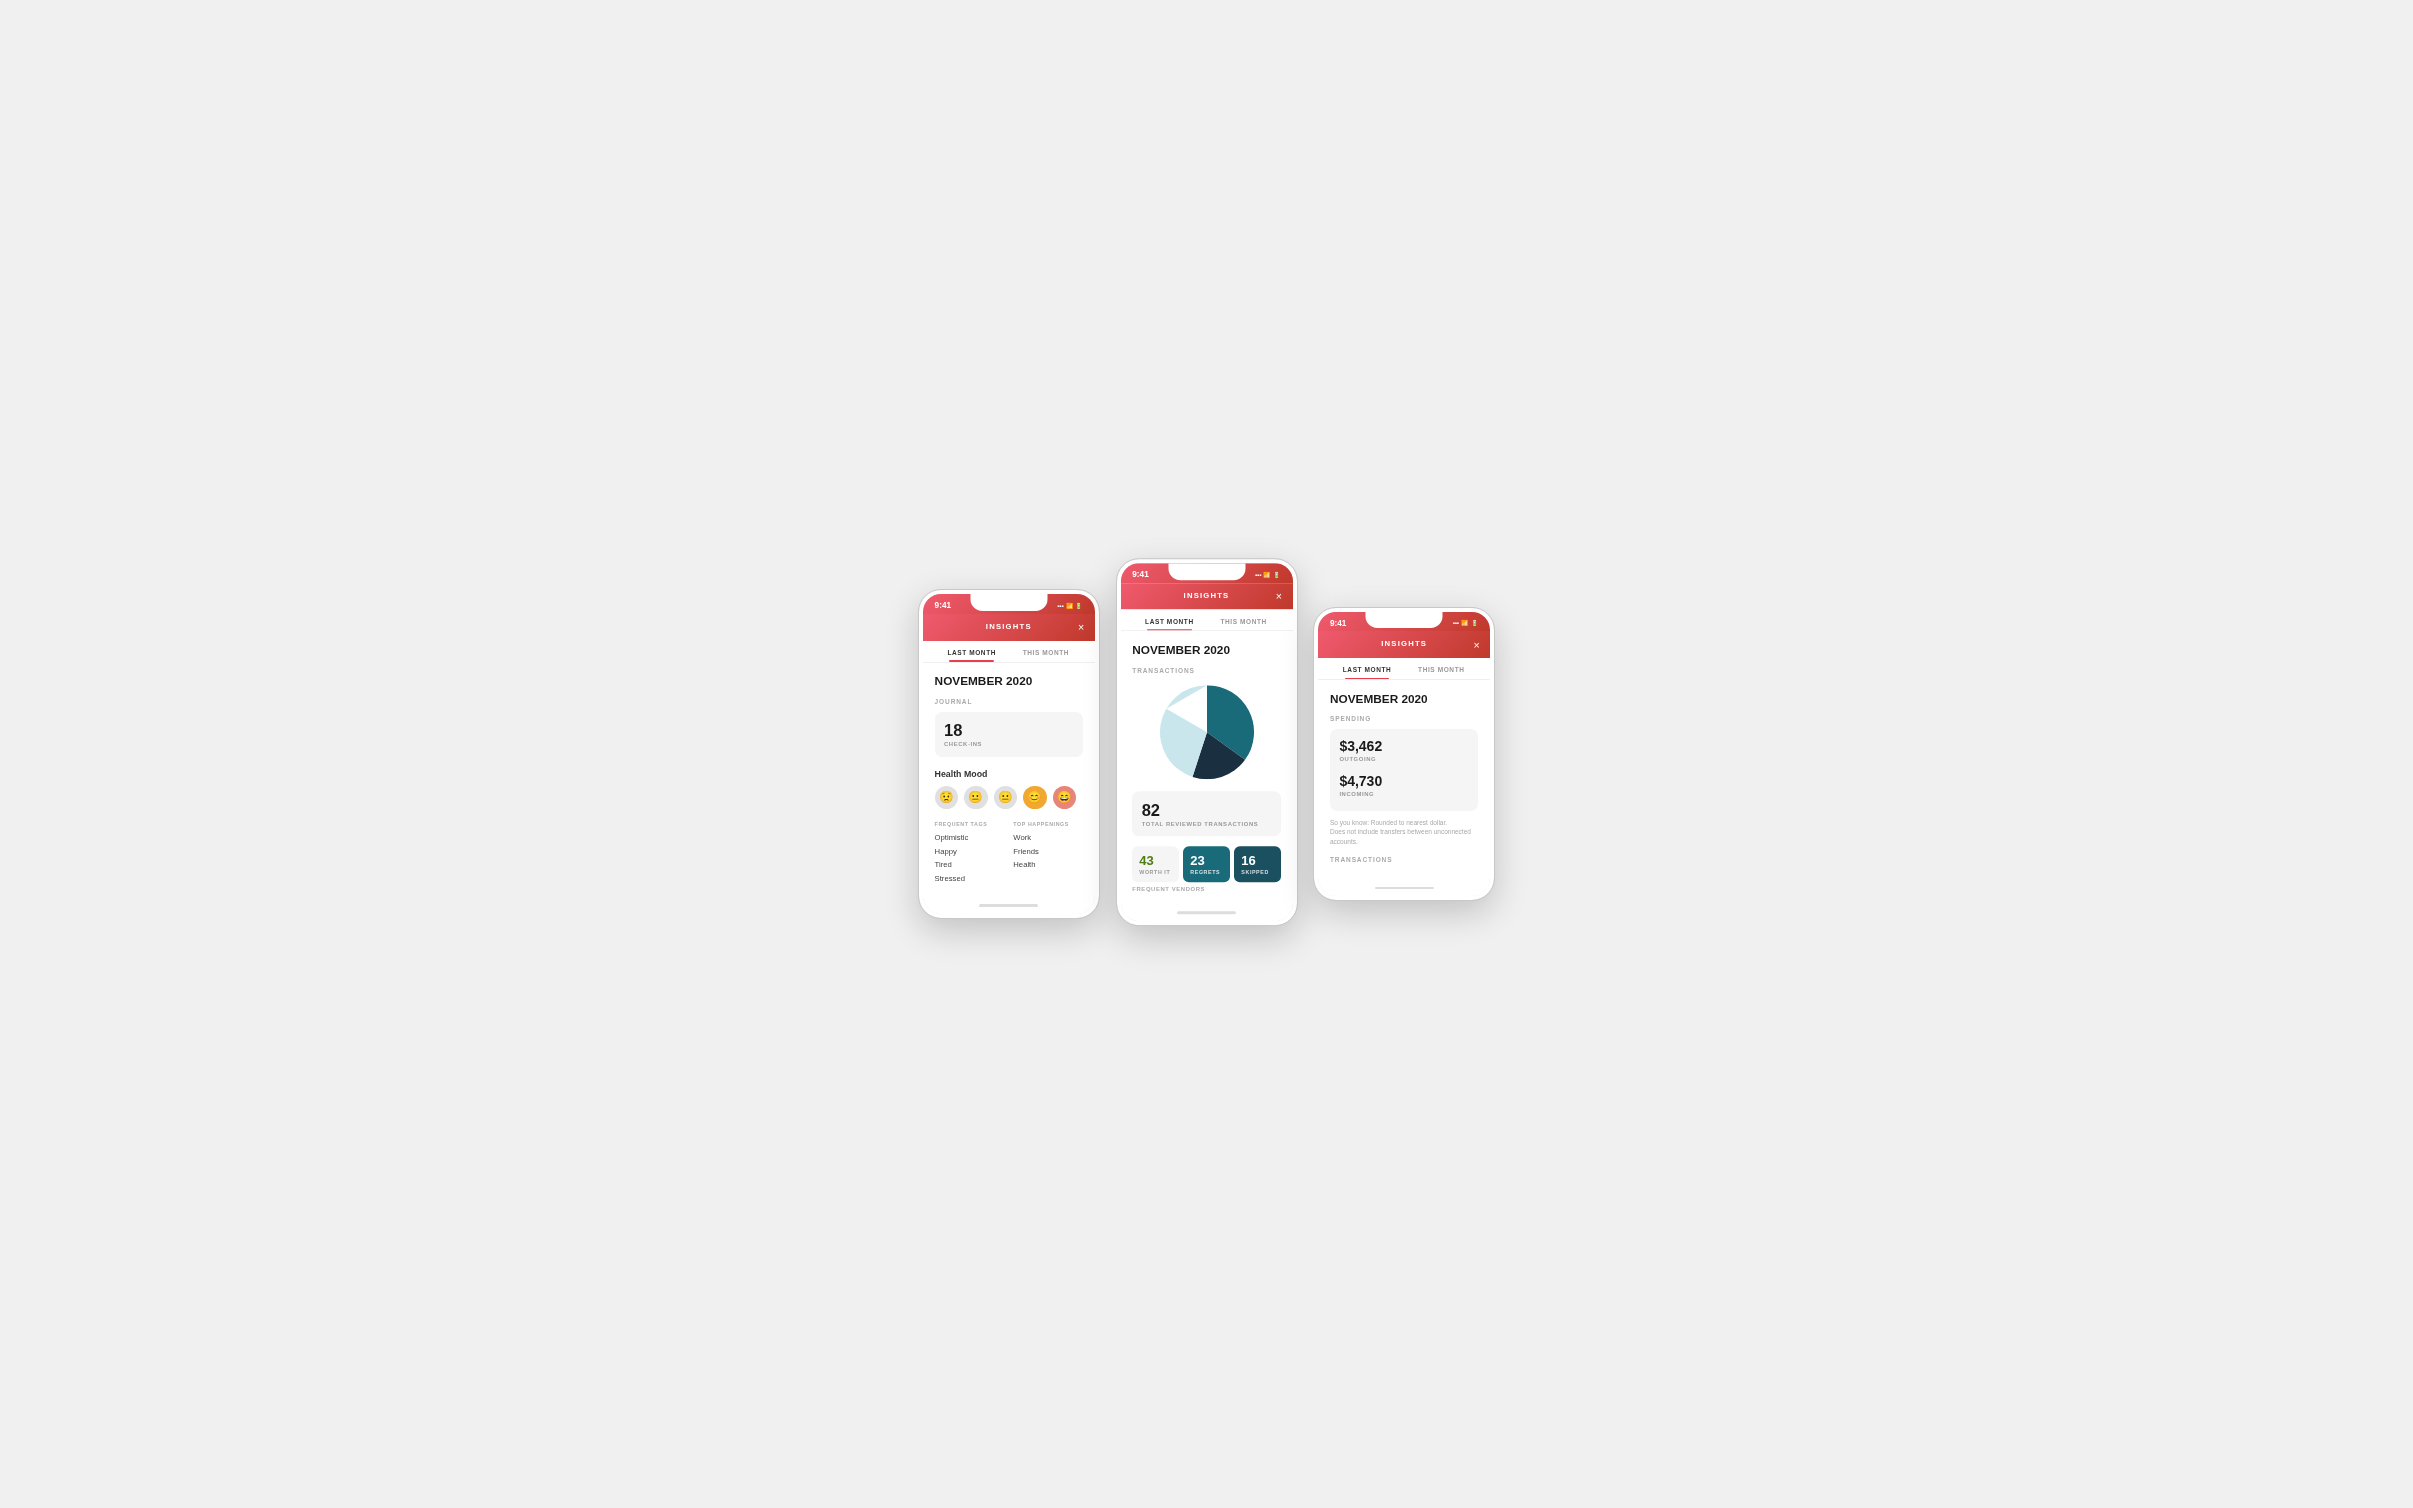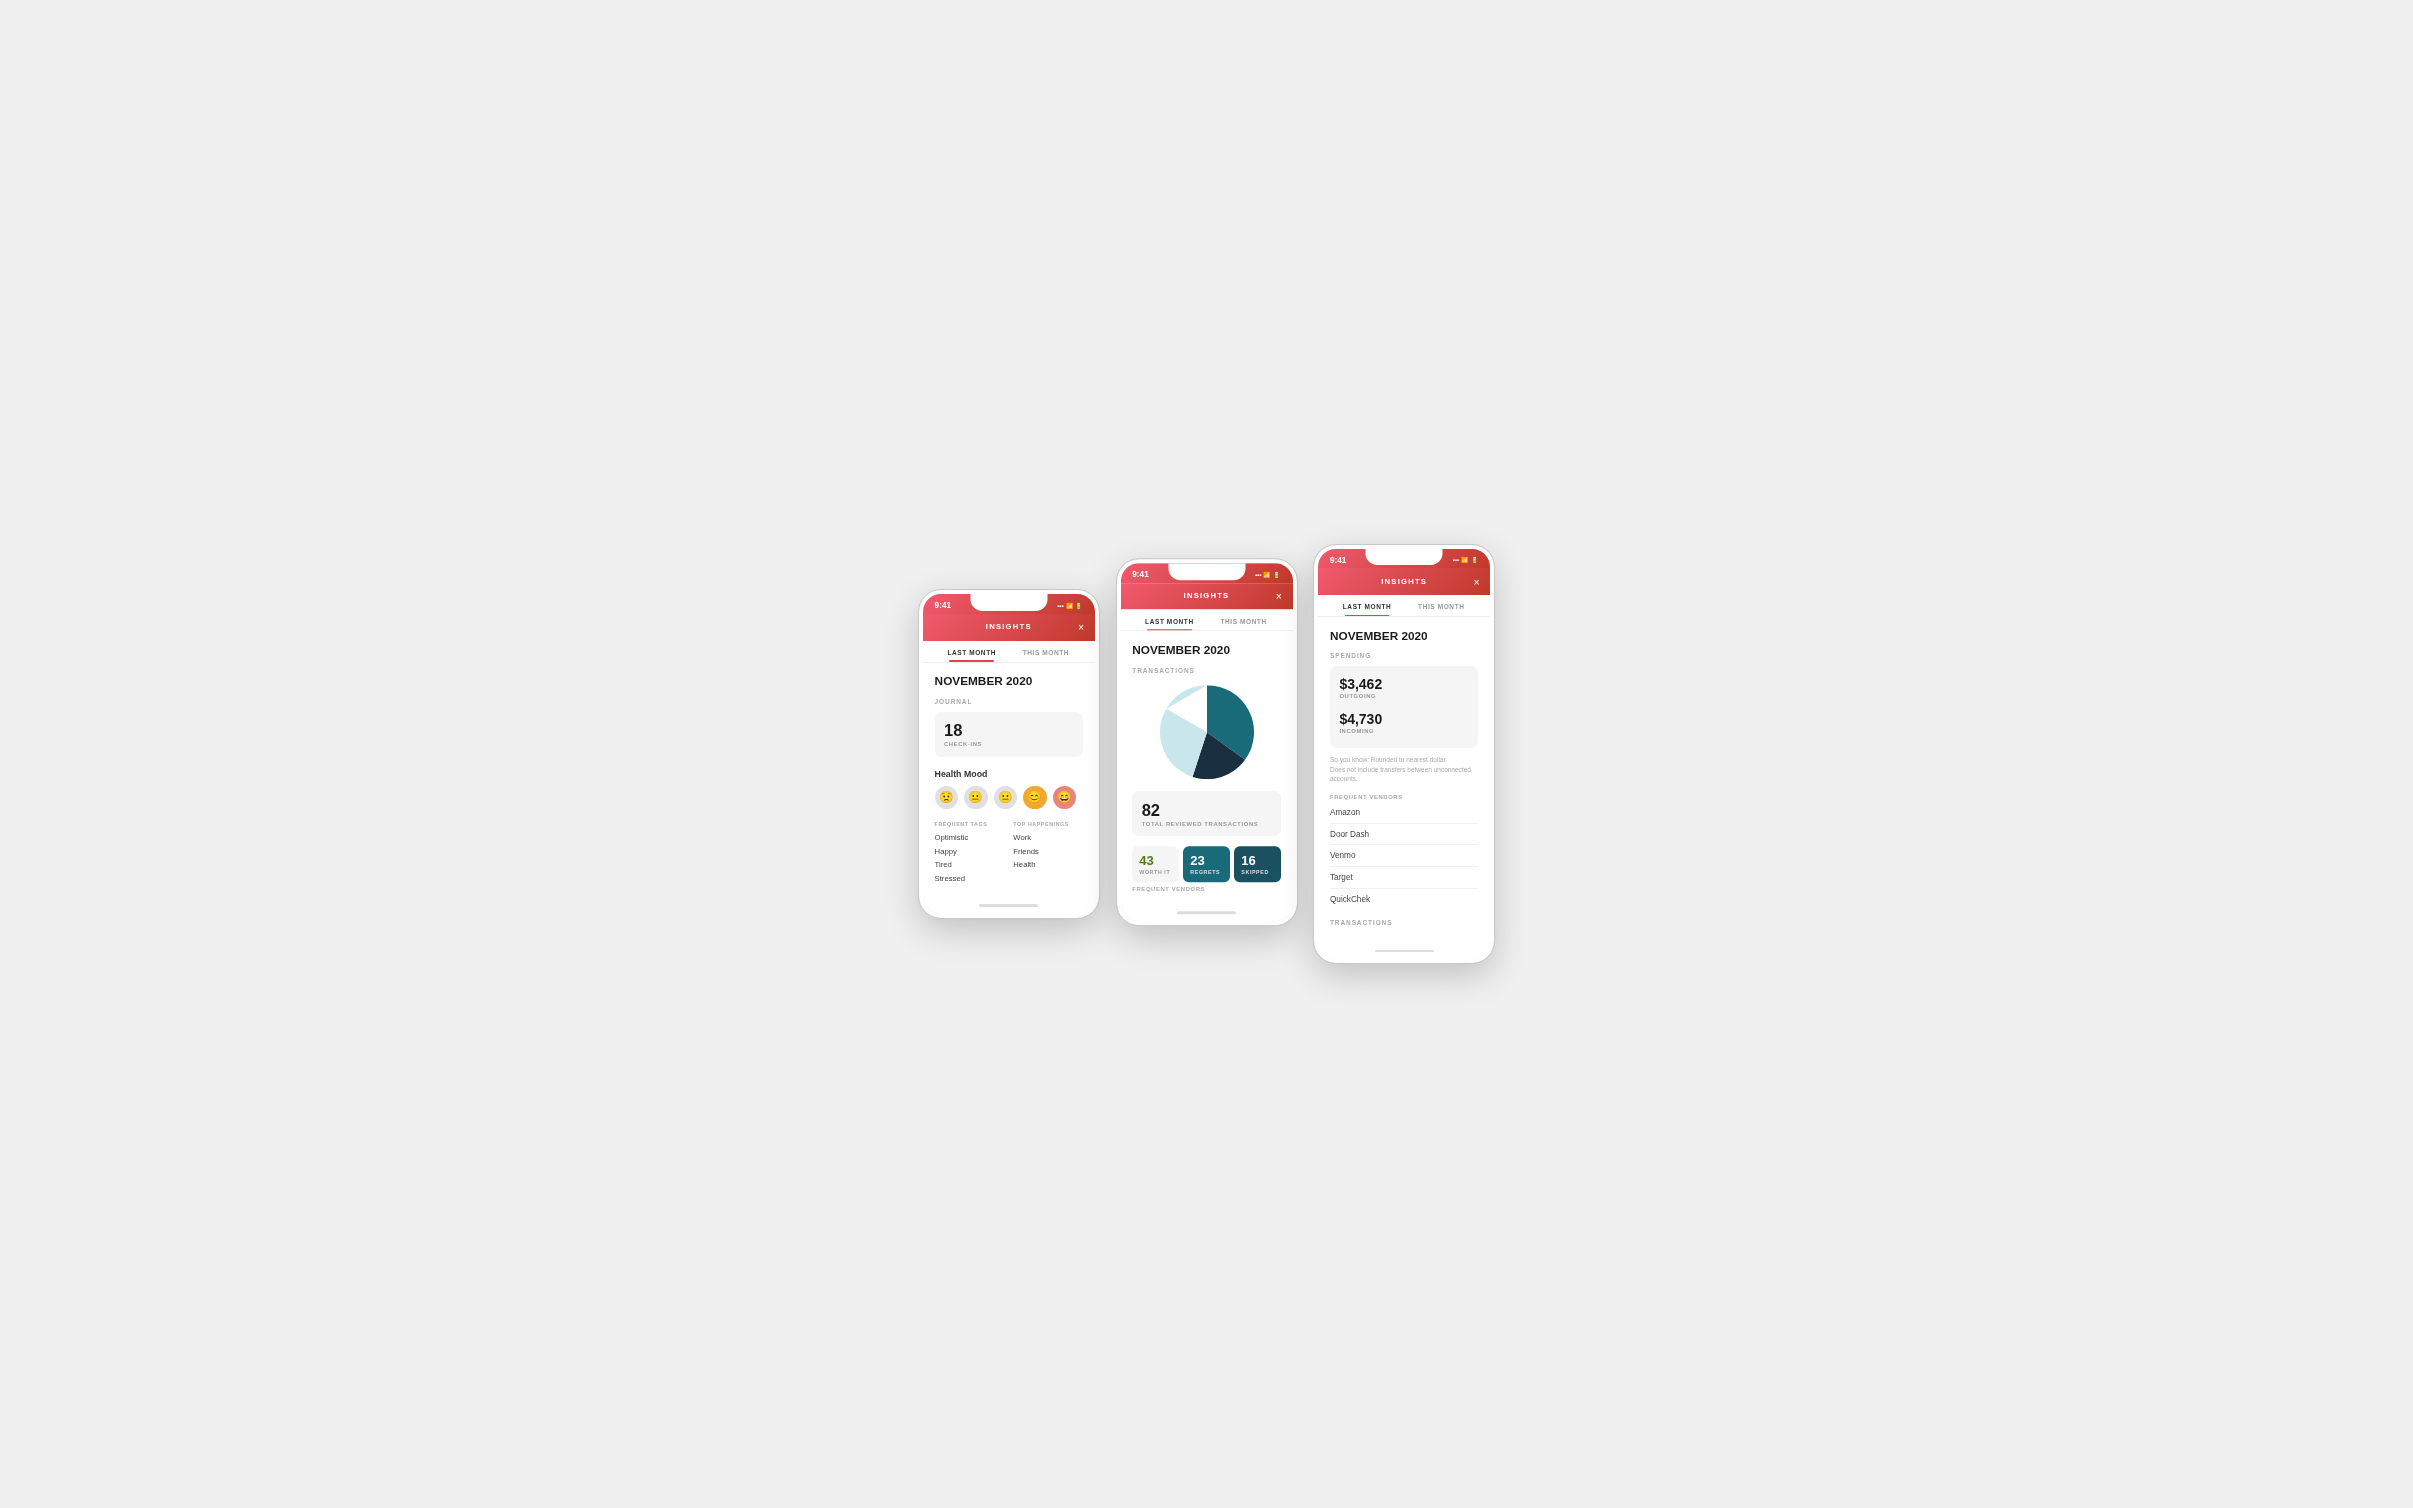--- a/index.html
+++ b/index.html
@@ -560,28 +560,20 @@
             <div class="spending-amount">$4,730</div>
             <div class="spending-label">INCOMING</div>
           </div>
         </div>
       </div>
 
       <div class="spending-note">
         So you know: Rounded to nearest dollar.<br>Does not include transfers between unconnected accounts.
       </div>
 
-      <div style="margin-top: 9.4px;">
-        <div class="frequent-vendors-label">FREQUENT VENDORS</div>
-        <div class="vendor-item">Amazon</div>
-        <div class="vendor-item">Door Dash</div>
-        <div class="vendor-item">Venmo</div>
-        <div class="vendor-item">Target</div>
-        <div class="vendor-item">QuickChek</div>
-      </div>
 
       <div style="margin-top: 9.4px;">
         <div class="section-label">TRANSACTIONS</div>
       </div>
     </div>
     <div class="home-indicator">
       <div class="home-bar"></div>
     </div>
   </div>
 

